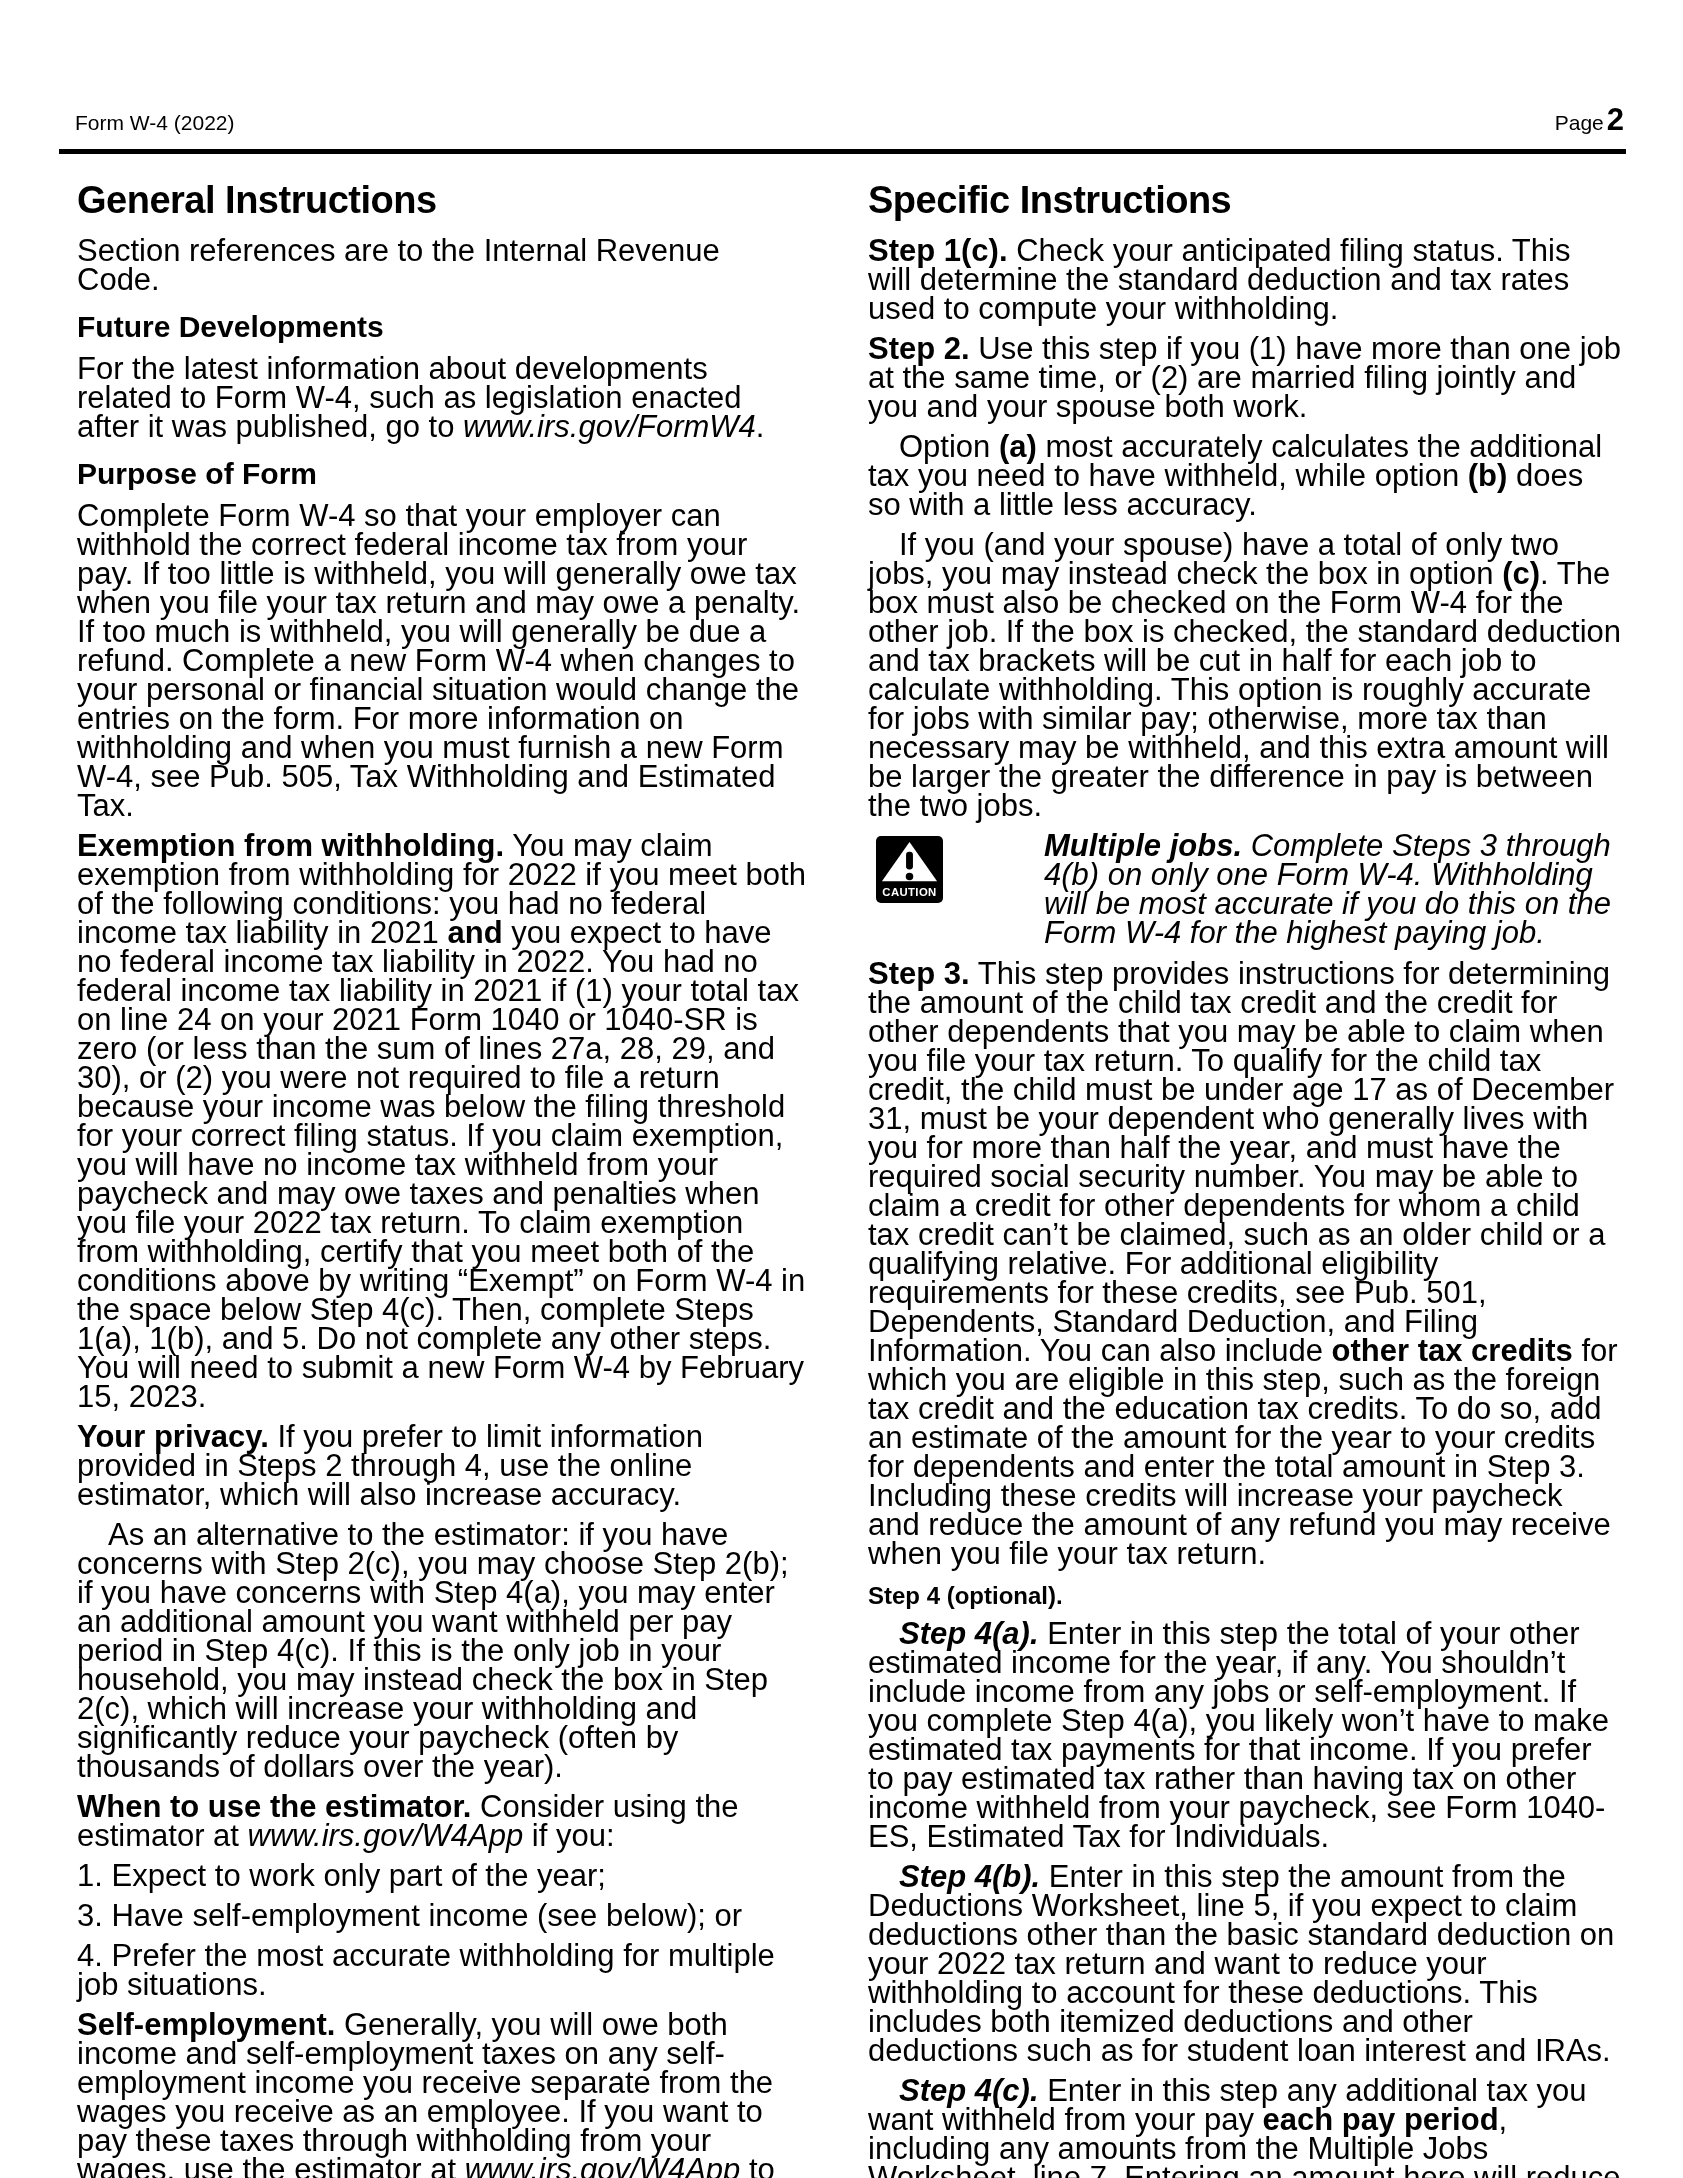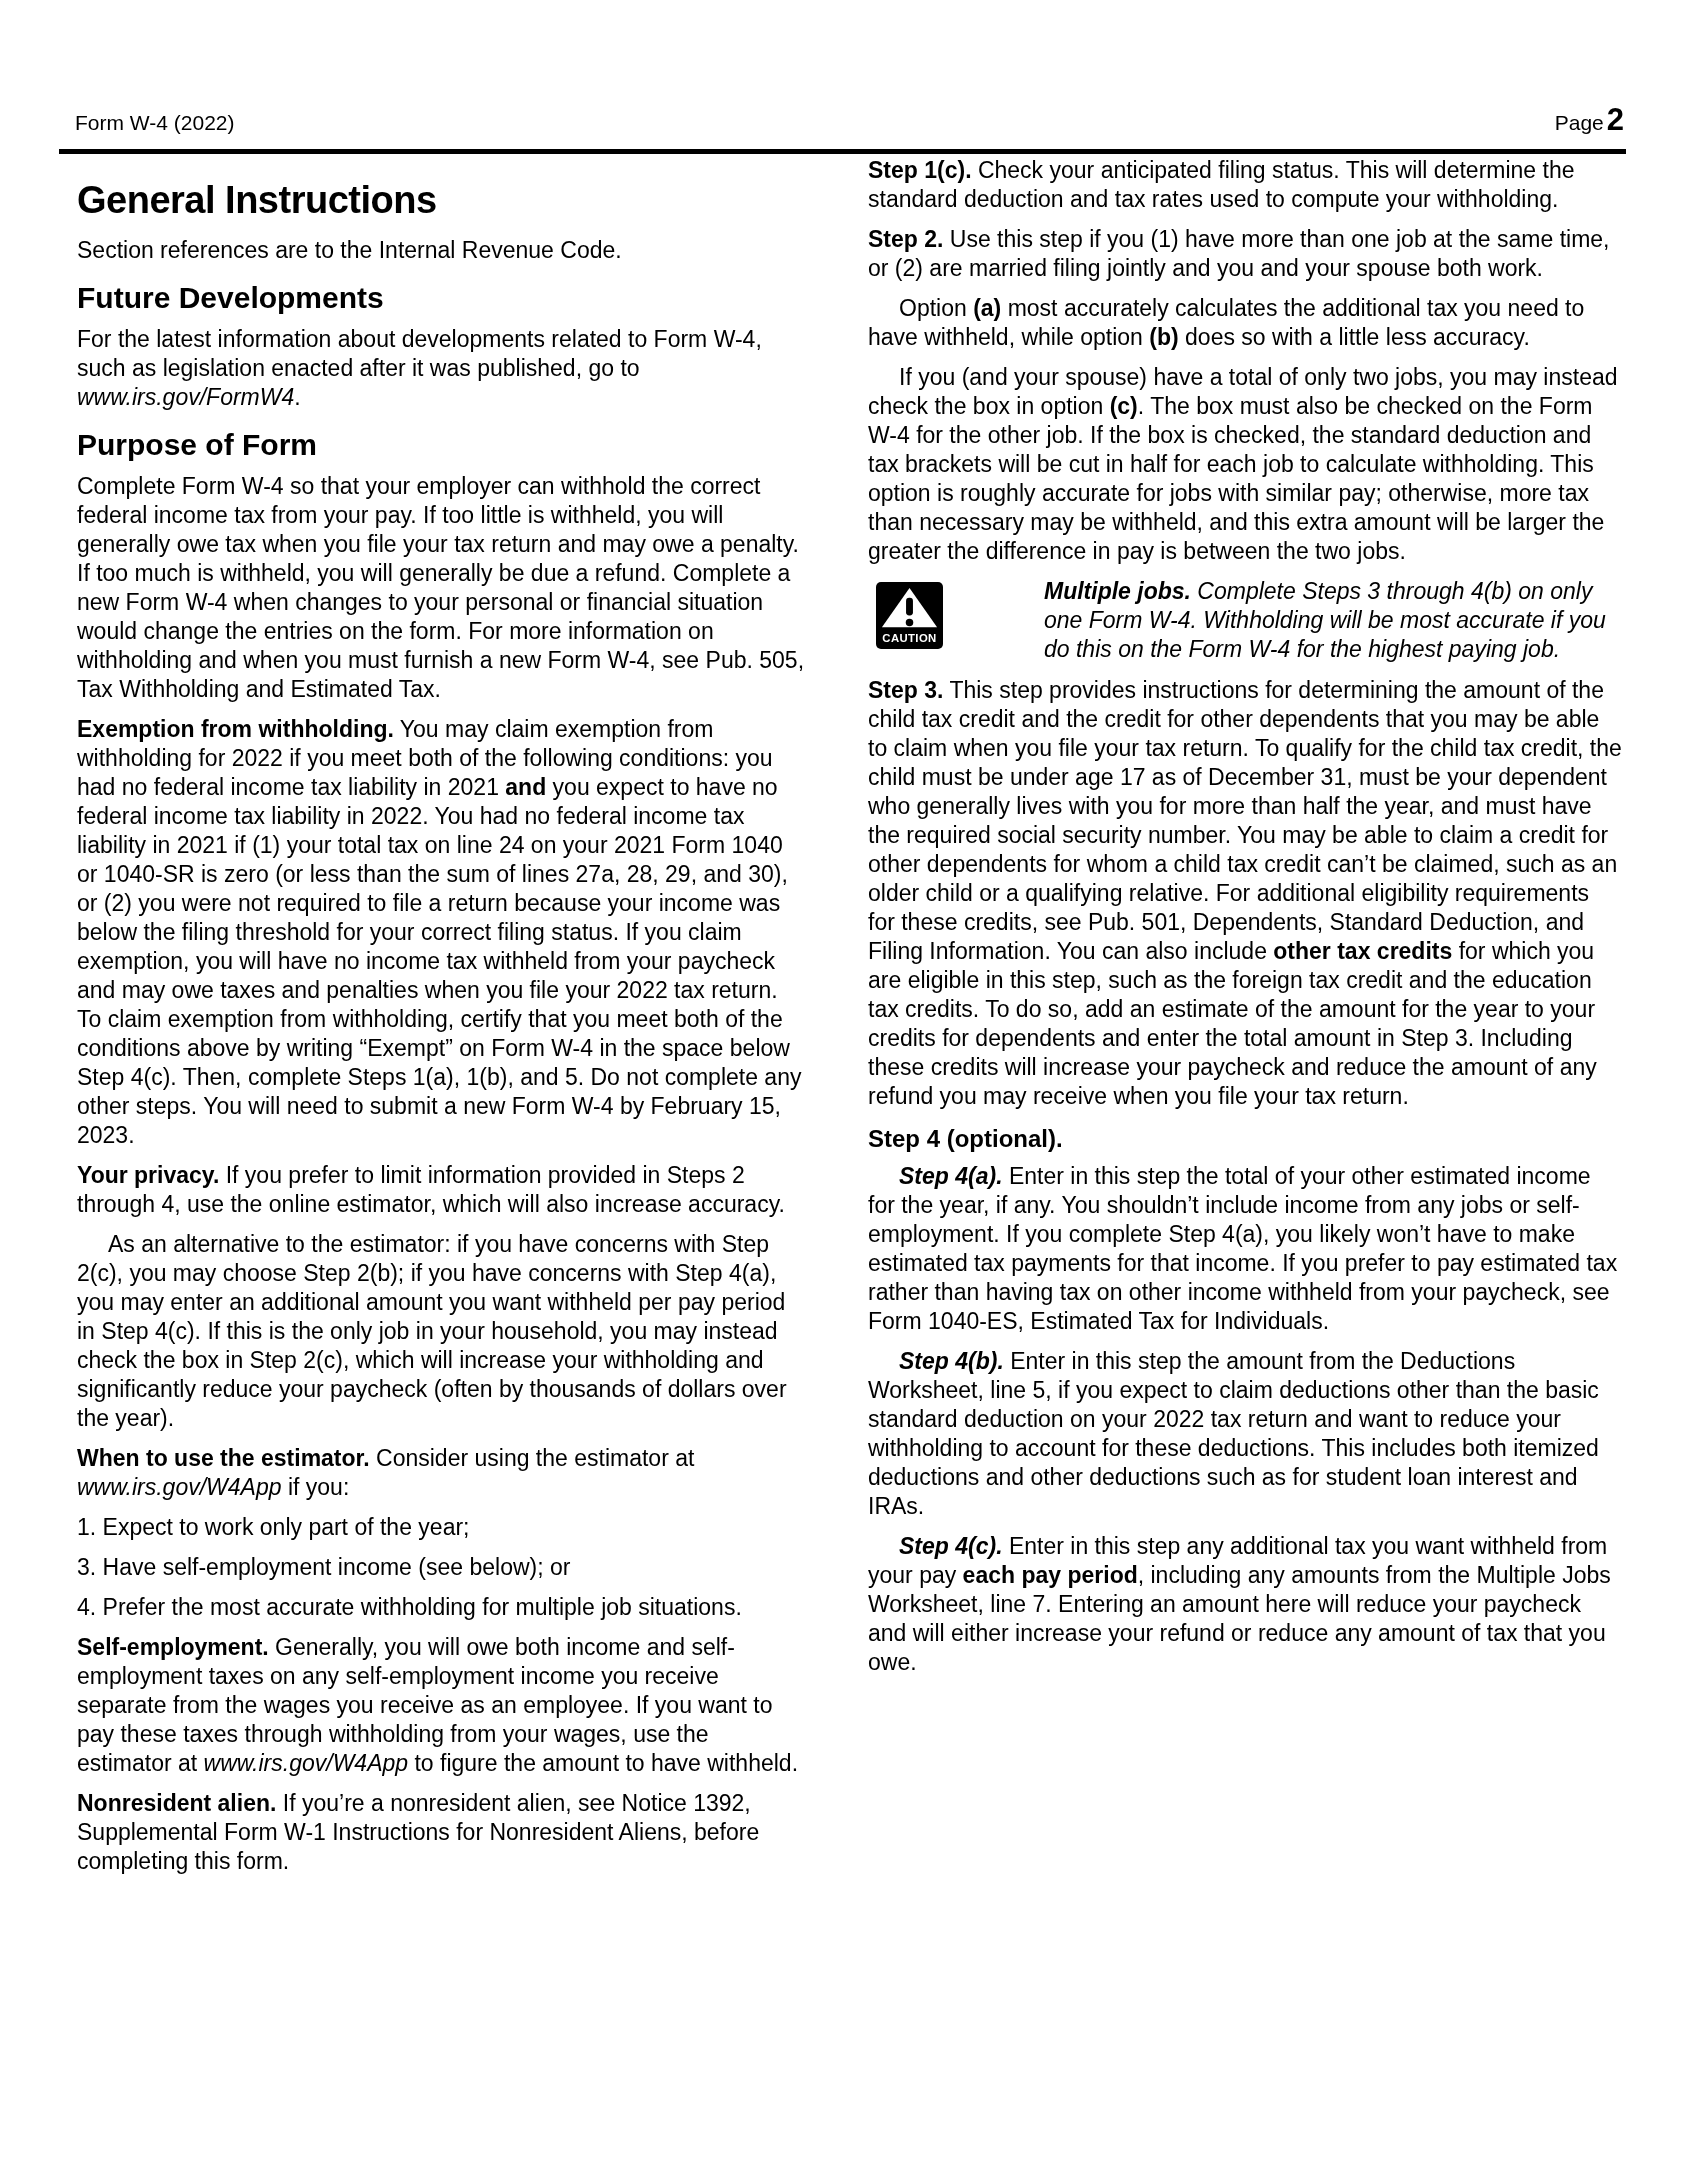--- a/index.html
+++ b/index.html
@@ -43,21 +43,21 @@
     line-height: 44px;
     letter-spacing: -0.5px;
   }
   h3 {
     font-size: 30px;
     font-weight: bold;
     margin: 15px 0 9px 0;
     line-height: 36px;
   }
   p {
-    font-size: 23px;
+    font-size: 31px;
     line-height: 29px;
     margin: 0 0 11px 0;
   }
   p.ind { text-indent: 31px; }
   .b  { font-weight: bold; }
   .i  { font-style: italic; }
   .bi { font-weight: bold; font-style: italic; }
   p.step4head { font-size: 24px; font-weight: bold; margin: 13px 0 9px 0; }
   .caution {
     position: relative;
@@ -105,20 +105,21 @@
       <p>1. Expect to work only part of the year;</p>
       <p>3. Have self-employment income (see below); or</p>
       <p>4. Prefer the most accurate withholding for multiple job situations.</p>
 
       <p><span class="b">Self-employment.</span><span> Generally, you will owe both income and self-employment taxes on any self-employment income you receive separate from the wages you receive as an employee. If you want to pay these taxes through withholding from your wages, use the estimator at </span><span class="i">www.irs.gov/W4App</span><span> to figure the amount to have withheld.</span></p>
 
       <p><span class="b">Nonresident alien.</span><span> If you’re a nonresident alien, see Notice 1392, Supplemental Form W-1 Instructions for Nonresident Aliens, before completing this form.</span></p>
     </div>
 
     <div class="col-right">
+      <h2>Specific Instructions</h2>
 
       <p><span class="b">Step 1(c).</span><span> Check your anticipated filing status. This will determine the standard deduction and tax rates used to compute your withholding.</span></p>
 
       <p><span class="b">Step 2.</span><span> Use this step if you (1) have more than one job at the same time, or (2) are married filing jointly and you and your spouse both work.</span></p>
 
       <p class="ind"><span>Option </span><span class="b">(a)</span><span> most accurately calculates the additional tax you need to have withheld, while option </span><span class="b">(b)</span><span> does so with a little less accuracy.</span></p>
 
       <p class="ind"><span>If you (and your spouse) have a total of only two jobs, you may instead check the box in option </span><span class="b">(c)</span><span>. The box must also be checked on the Form W-4 for the other job. If the box is checked, the standard deduction and tax brackets will be cut in half for each job to calculate withholding. This option is roughly accurate for jobs with similar pay; otherwise, more tax than necessary may be withheld, and this extra amount will be larger the greater the difference in pay is between the two jobs.</span></p>
 
       <div class="caution">

